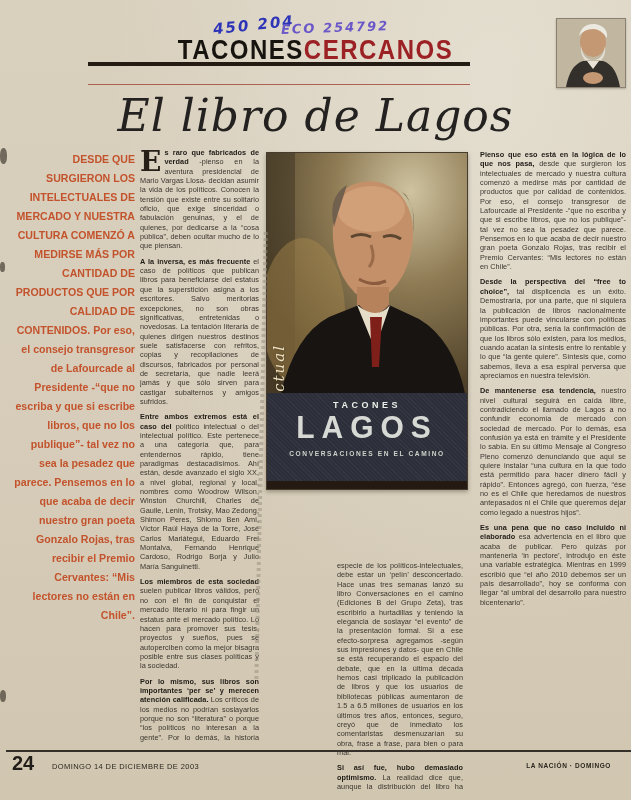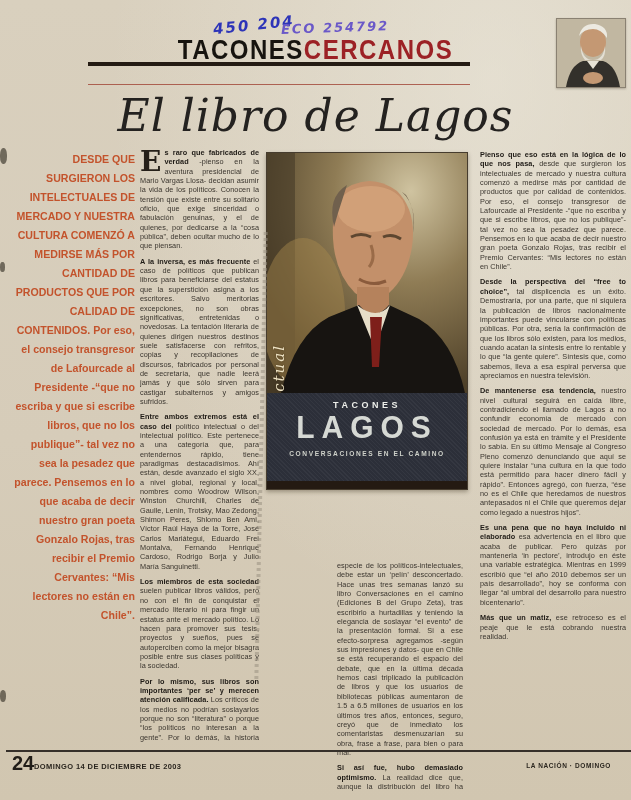--- a/index.html
+++ b/index.html
@@ -55,21 +55,21 @@
   .book-author-first{margin-top:7px;font-size:9px;font-weight:bold;letter-spacing:3.5px;color:#eceee9;}
   .book-author-last{margin-top:1px;font-size:30px;font-weight:bold;letter-spacing:7px;color:#d6d9d4;
     transform:scaleY(1.05);}
   .book-subtitle{margin-top:5px;font-size:6.6px;font-weight:bold;letter-spacing:1.6px;color:#ced1c9;}
   .book-footstrip{position:absolute;left:0;bottom:0;width:200px;height:8px;background:#241a12;}
   .credit-strip{position:absolute;left:259px;top:232px;width:4px;height:450px;transform:rotate(1.2deg);
     background:repeating-linear-gradient(180deg,#9a9181 0 3px,rgba(0,0,0,0) 3px 6px);opacity:.55;}
   
   .footer-rule{position:absolute;left:6px;right:0;top:750px;height:2px;background:#36302a;}
   .page-num{position:absolute;left:12px;top:752px;font-size:20px;font-weight:bold;color:#211d18;}
-  .footer-date{position:absolute;left:34px;top:762px;font-size:7.5px;font-weight:bold;color:#2b261f;
+  .footer-date{position:absolute;left:52px;top:762px;font-size:7.5px;font-weight:normal;color:#2b261f;
     letter-spacing:.4px;}
   .footer-edition{position:absolute;right:20px;top:762px;font-size:6.5px;font-weight:bold;color:#2b261f;
     letter-spacing:.6px;}
   
   .smudge{position:absolute;background:#453f33;border-radius:45%;opacity:.7;}
   .s1{left:0;top:148px;width:7px;height:16px;}
   .s2{left:0;top:262px;width:5px;height:10px;}
   .s3{left:0;top:690px;width:6px;height:12px;}
 </style>
 </head>
@@ -113,22 +113,21 @@
       <p><b>Por lo mismo, sus libros son importantes ‘per se’ y merecen atención calificada. </b>Los críticos de los medios no podrían soslayarlos porque no son “literatura” o porque “los políticos no interesan a la gente”. Por lo demás, la historia enseña que de repente un Comité Nobel decide darle su Premio literario a un líder político -fue el caso de Churchill-, dejando pasmados a los “escritores puros”.</p>
     </div>
   <div class="bodycol colmid">
       <p>especie de los políticos-intelectuales, debe estar un ‘pelín’ desconcertado. Hace unas tres semanas lanzó su libro Conversaciones en el camino (Ediciones B del Grupo Zeta), tras escribirlo a hurtadillas y teniendo la elegancia de soslayar “el evento” de la presentación formal. Si a ese efecto-sorpresa agregamos -según sus impresiones y datos- que en Chile se está recuperando el espacio del debate, que en la última década hemos casi triplicado la publicación de libros y que los usuarios de bibliotecas públicas aumentaron de 1.5 a 6.5 millones de usuarios en los últimos tres años, entonces, seguro, creyó que de inmediato los comentaristas desmenuzarían su obra, frase a frase, para bien o para mal.</p>
       <p><b>Si así fue, hubo demasiado optimismo. </b>La realidad dice que, aunque la distribución del libro ha sido eficiente -está incluso en los kioscos de periódicos-, no ha producido el ruido mediático ni el debate que suele acom-</p>
     </div>
   <div class="bodycol colright">
       <p><b>Pienso que eso está en la lógica de lo que nos pasa, </b>desde que surgieron los intelectuales de mercado y nuestra cultura comenzó a medirse más por cantidad de productos que por calidad de contenidos. Por eso, el consejo transgresor de Lafourcade al Presidente -“que no escriba y que si escribe libros, que no los publique”- tal vez no sea la pesadez que parece. Pensemos en lo que acaba de decir nuestro gran poeta Gonzalo Rojas, tras recibir el Premio Cervantes: “Mis lectores no están en Chile”.</p>
       <p><b>Desde la perspectiva del “free to choice”, </b>tal displicencia es un éxito. Demostraría, por una parte, que ni siquiera la publicación de libros nacionalmente importantes puede vincularse con políticas públicas. Por otra, sería la confirmación de que los libros sólo existen, para los medios, cuando acatan la síntesis entre lo rentable y lo que “la gente quiere”. Síntesis que, como sabemos, lleva a esa espiral perversa que apreciamos en nuestra televisión.</p>
       <p><b>De mantenerse esa tendencia, </b>nuestro nivel cultural seguirá en caída libre, contradiciendo el llamado de Lagos a no confundir economía de mercado con sociedad de mercado. Por lo demás, esa confusión ya está en trámite y el Presidente lo sabía. En su último Mensaje al Congreso Pleno comenzó denunciando que aquí se quiere instalar “una cultura en la que todo está permitido para hacer dinero fácil y rápido”. Entonces agregó, con fuerza, “ése no es el Chile que heredamos de nuestros antepasados ni el Chile que queremos dejar como legado a nuestros hijos”.</p>
-      <p><b>Es una pena que no haya incluido ni elaborado </b>esa advertencia en el libro que acaba de publicar. Pero quizás por mantenerla ‘in pectore’, introdujo en éste una variable estratégica. Mientras en 1999 escribió que “el año 2010 debemos ser un país desarrollado”, hoy se conforma con llegar “al umbral del desarrollo para nuestro bicentenario”.</p>
-      <p><b>Más que un matiz, </b>ese retroceso es el peaje que le está cobrando nuestra realidad.</p>
+      <p><b>Es una pena que no caso incluido ni elaborado </b>esa advertencia en el libro que acaba de publicar. Pero quizás por mantenerla ‘in pectore’, introdujo en éste una variable estratégica. Mientras en 1999 escribió que “el año 2010 debemos ser un país desarrollado”, hoy se conforma con llegar “al umbral del desarrollo para nuestro bicentenario”.</p>
     </div>
 
   <div class="book">
     <svg class="book-photo" viewBox="0 0 200 240" preserveAspectRatio="none">
       <defs>
         <radialGradient id="bgGlow" cx="0.72" cy="0.16" r="0.85">
           <stop offset="0" stop-color="#cfc3a0"></stop>
           <stop offset="0.45" stop-color="#8f7c55"></stop>
           <stop offset="1" stop-color="#4e4028"></stop>
         </radialGradient>

